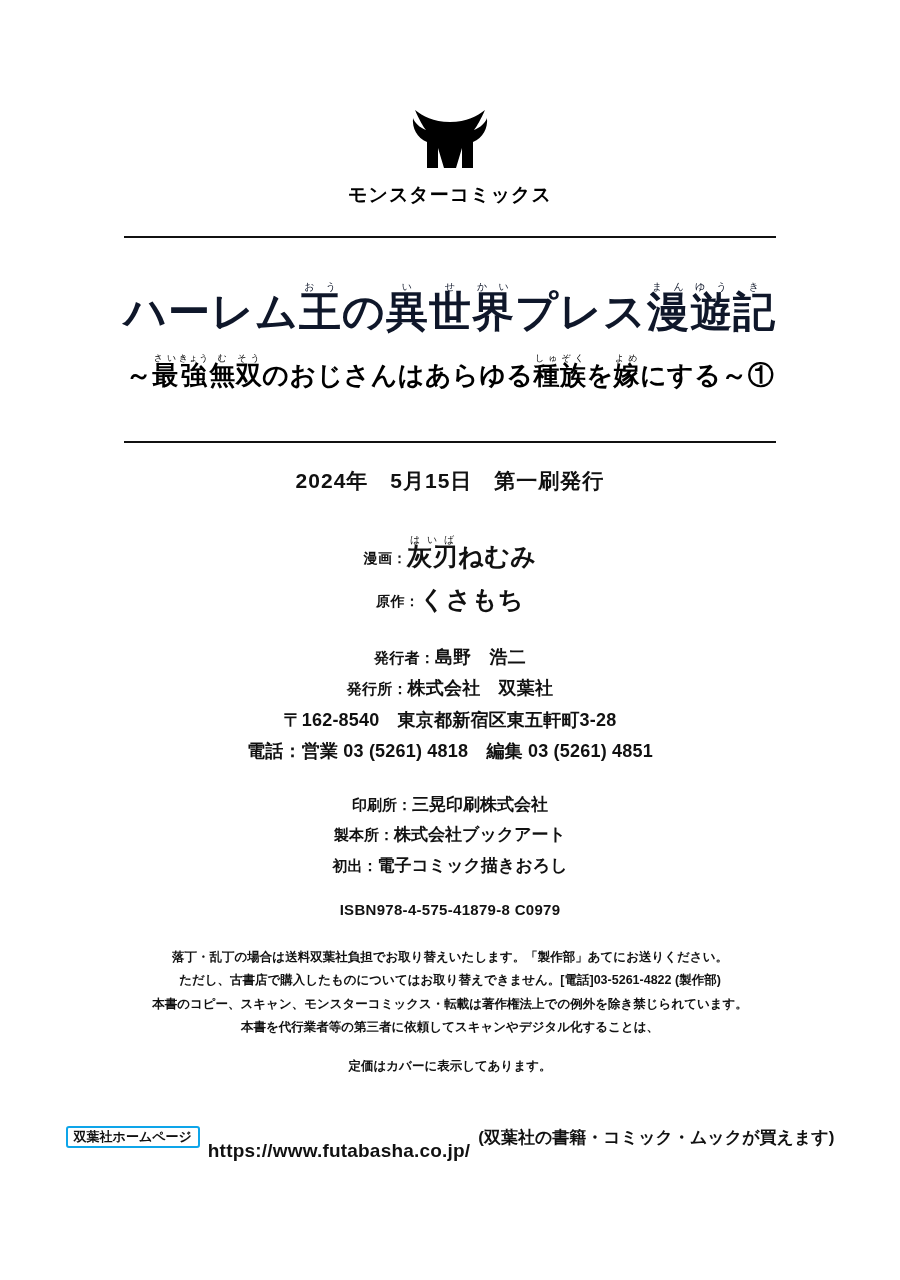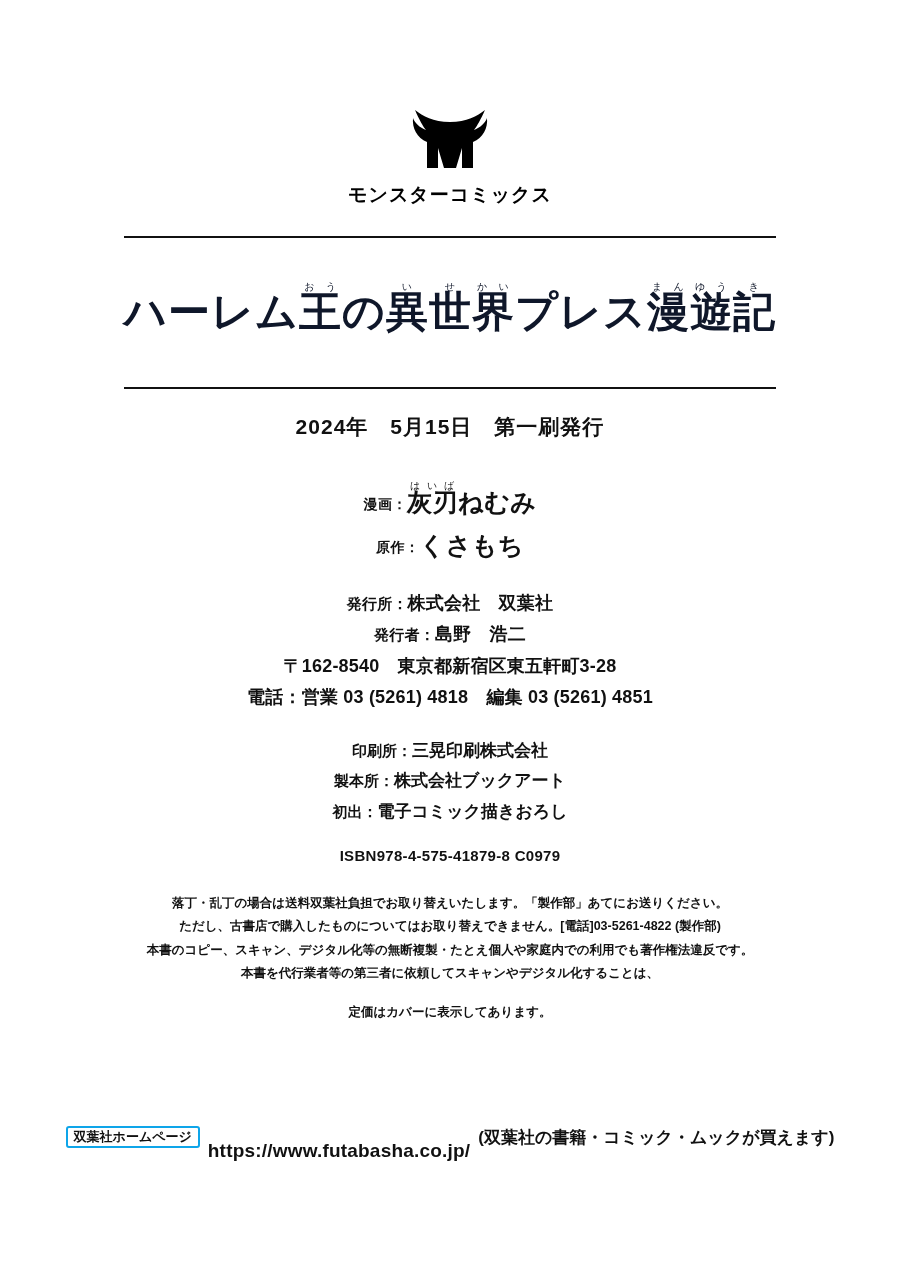--- a/index.html
+++ b/index.html
@@ -208,44 +208,47 @@
     </div>
     <div class="logo-text">モンスターコミックス</div>
   </div>
 
   <div class="rule top"></div>
 
   <div class="title-block">
     <div class="title-main">
       <ruby>ハーレム</ruby><ruby>王<rt>おう</rt></ruby>の<ruby>異<rt>い</rt></ruby><ruby>世<rt>せ</rt></ruby><ruby>界<rt>かい</rt></ruby>プレス<ruby>漫<rt>まん</rt></ruby><ruby>遊<rt>ゆう</rt></ruby><ruby>記<rt>き</rt></ruby>
     </div>
+    <div class="title-sub">
+      ～<ruby>最<rt>さい</rt></ruby><ruby>強<rt>きょう</rt></ruby><ruby>無<rt>む</rt></ruby><ruby>双<rt>そう</rt></ruby>のおじさんはあらゆる<ruby>種<rt>しゅ</rt></ruby><ruby>族<rt>ぞく</rt></ruby>を<ruby>嫁<rt>よめ</rt></ruby>にする～①
+    </div>
   </div>
 
   <div class="rule bottom"></div>
 
   <div class="colophon">
 
     <div class="pubdate">2024年　5月15日　第一刷発行</div>
 
     <div class="credit-line">
       <span class="lbl">漫画：</span><span class="name"><ruby>灰刃<rt>はいば</rt></ruby>ねむみ</span>
     </div>
 
     <div class="credit-row">
       <div class="credit-line" style="margin-bottom:0">
         <span class="lbl">原作：</span><span class="name">くさもち</span>
       </div>
     </div>
 
     <div class="imprint">
       <div>
+        <span class="lbl">発行者：</span><span>島野　浩二</span>
+      </div>
+      <div>
         <span class="lbl">発行所：</span><span>株式会社　双葉社</span>
-      </div>
-      <div>
-        <span class="lbl">発行者：</span><span>島野　浩二</span>
       </div>
       <div>〒162-8540　東京都新宿区東五軒町3-28</div>
       <div>電話：営業 03 (5261) 4818　編集 03 (5261) 4851</div>
     </div>
 
     <div class="printers">
       <div>
         <span class="lbl">印刷所：</span><span>三晃印刷株式会社</span>
       </div>
       <div>
@@ -254,21 +257,21 @@
       <div>
         <span class="lbl">初出：</span><span>電子コミック描きおろし</span>
       </div>
     </div>
 
     <div class="isbn">ISBN978-4-575-41879-8 C0979</div>
 
     <div class="legal">
       <div>落丁・乱丁の場合は送料双葉社負担でお取り替えいたします。「製作部」あてにお送りください。</div>
       <div>ただし、古書店で購入したものについてはお取り替えできません。[電話]03-5261-4822 (製作部)</div>
-      <div>本書のコピー、スキャン、デジタル化等の無断複製・たとえ個人や家庭内での利用でも著作権法違反です。</div>
+      <div>本書のコピー、スキャン、モンスターコミックス・転載は著作権法上での例外を除き禁じられています。</div>
       <div>本書を代行業者等の第三者に依頼してスキャンやデジタル化することは、</div>
       <div class="spaced">定価はカバーに表示してあります。</div>
     </div>
   </div>
 
   <div class="footer">
     <span class="footer-badge">双葉社ホームページ</span>
     <span class="footer-url">https://www.futabasha.co.jp/</span>
     <span class="footer-note">(双葉社の書籍・コミック・ムックが買えます)</span>
   </div>

